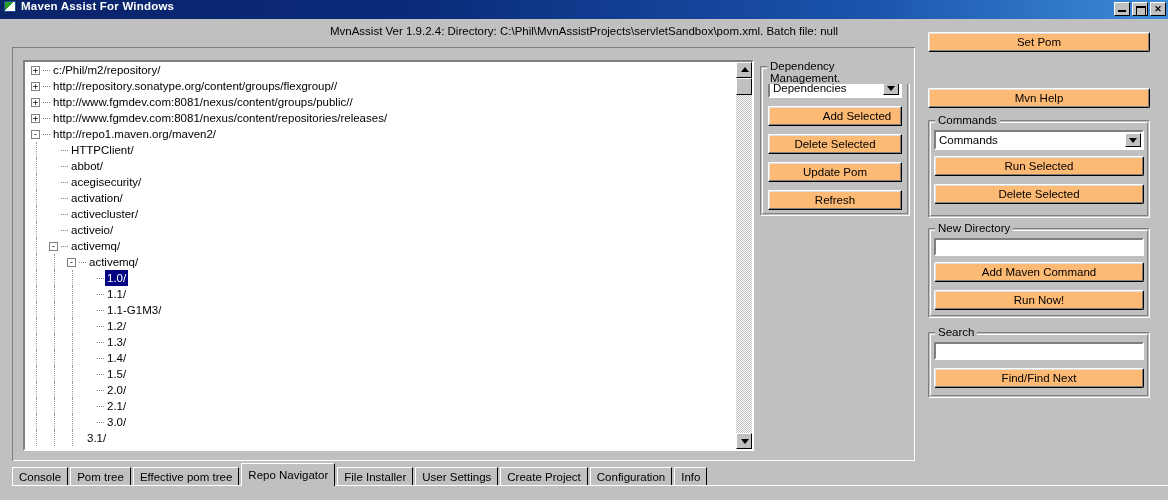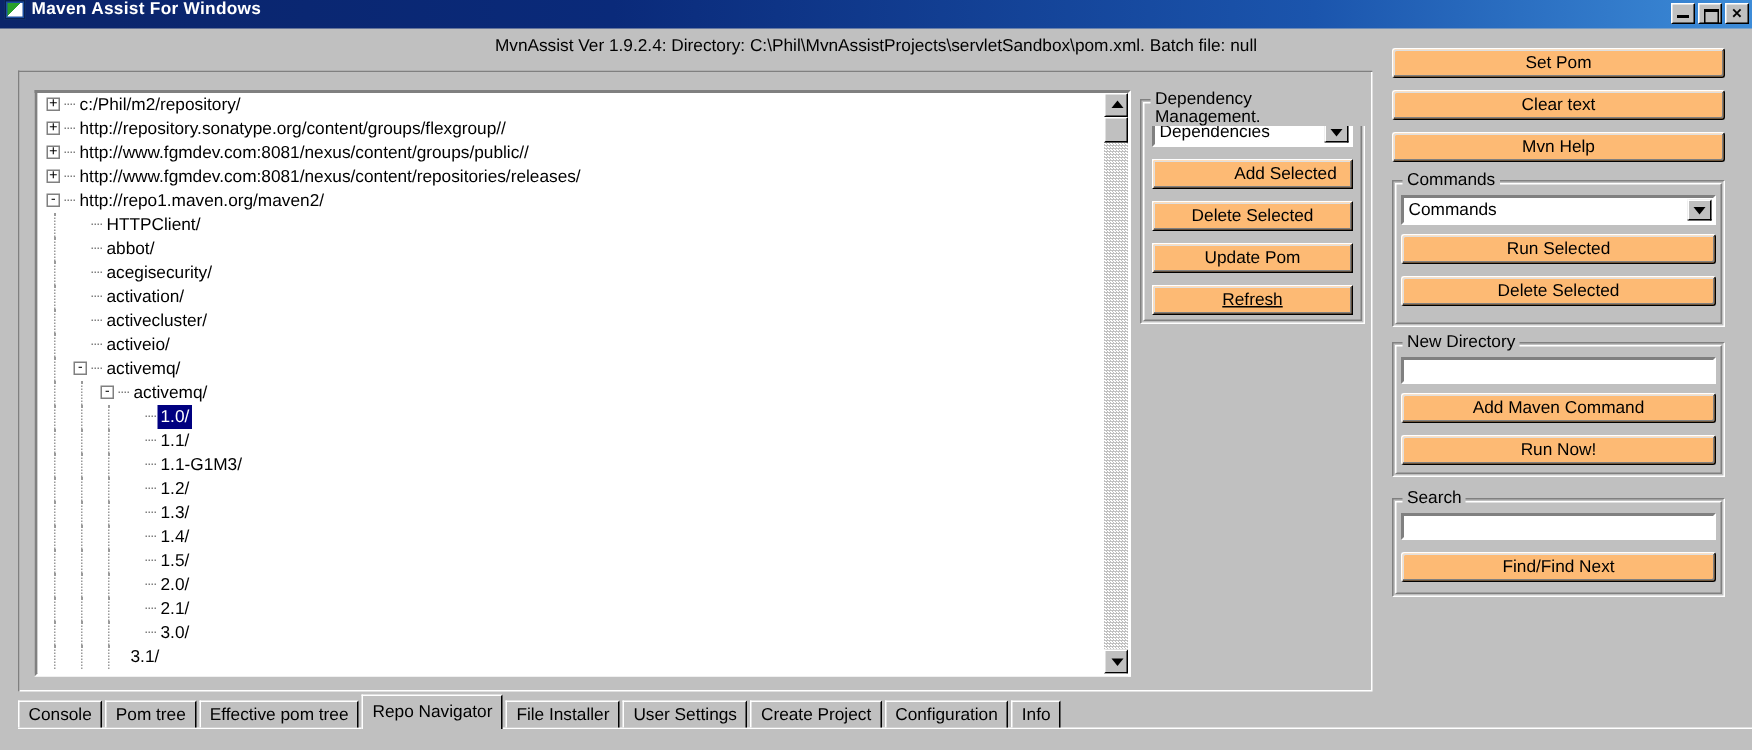--- a/index.html
+++ b/index.html
@@ -173,28 +173,27 @@
       <div class="gb"></div>
       <div class="gt">Dependency Management.</div>
       <div class="ginner">
         <div class="combo" style="left:8px;top:12px;width:134px;height:20px;">
           <div class="ctext">Dependencies</div>
           <div class="carrow"></div>
         </div>
         <div class="btn" style="left:8px;top:40px;width:134px;height:20px;padding-left:44px;">Add Selected</div>
         <div class="btn" style="left:8px;top:68px;width:134px;height:20px;">Delete Selected</div>
         <div class="btn" style="left:8px;top:96px;width:134px;height:20px;">Update Pom</div>
-        <div class="btn" style="left:8px;top:124px;width:134px;height:20px;text-decoration:underline;">Refresh</div>
+        <div class="btn" style="left:8px;top:124px;width:134px;height:20px;">Refresh</div>
       </div>
     </div>
 
   </div>
 
   <div class="btn round" style="left:928px;top:32px;width:222px;height:20px;">Set Pom</div>
-  <div class="btn round" style="left:928px;top:60px;width:222px;height:20px;">Clear text</div>
   <div class="btn round" style="left:928px;top:88px;width:222px;height:20px;">Mvn Help</div>
 
   <div class="group" style="left:928px;top:114px;width:222px;height:104px;">
     <div class="gb"></div>
     <div class="gt">Commands</div>
     <div class="ginner">
       <div class="combo" style="left:6px;top:10px;width:210px;height:20px;">
         <div class="ctext">Commands</div>
         <div class="carrow"></div>
       </div>

